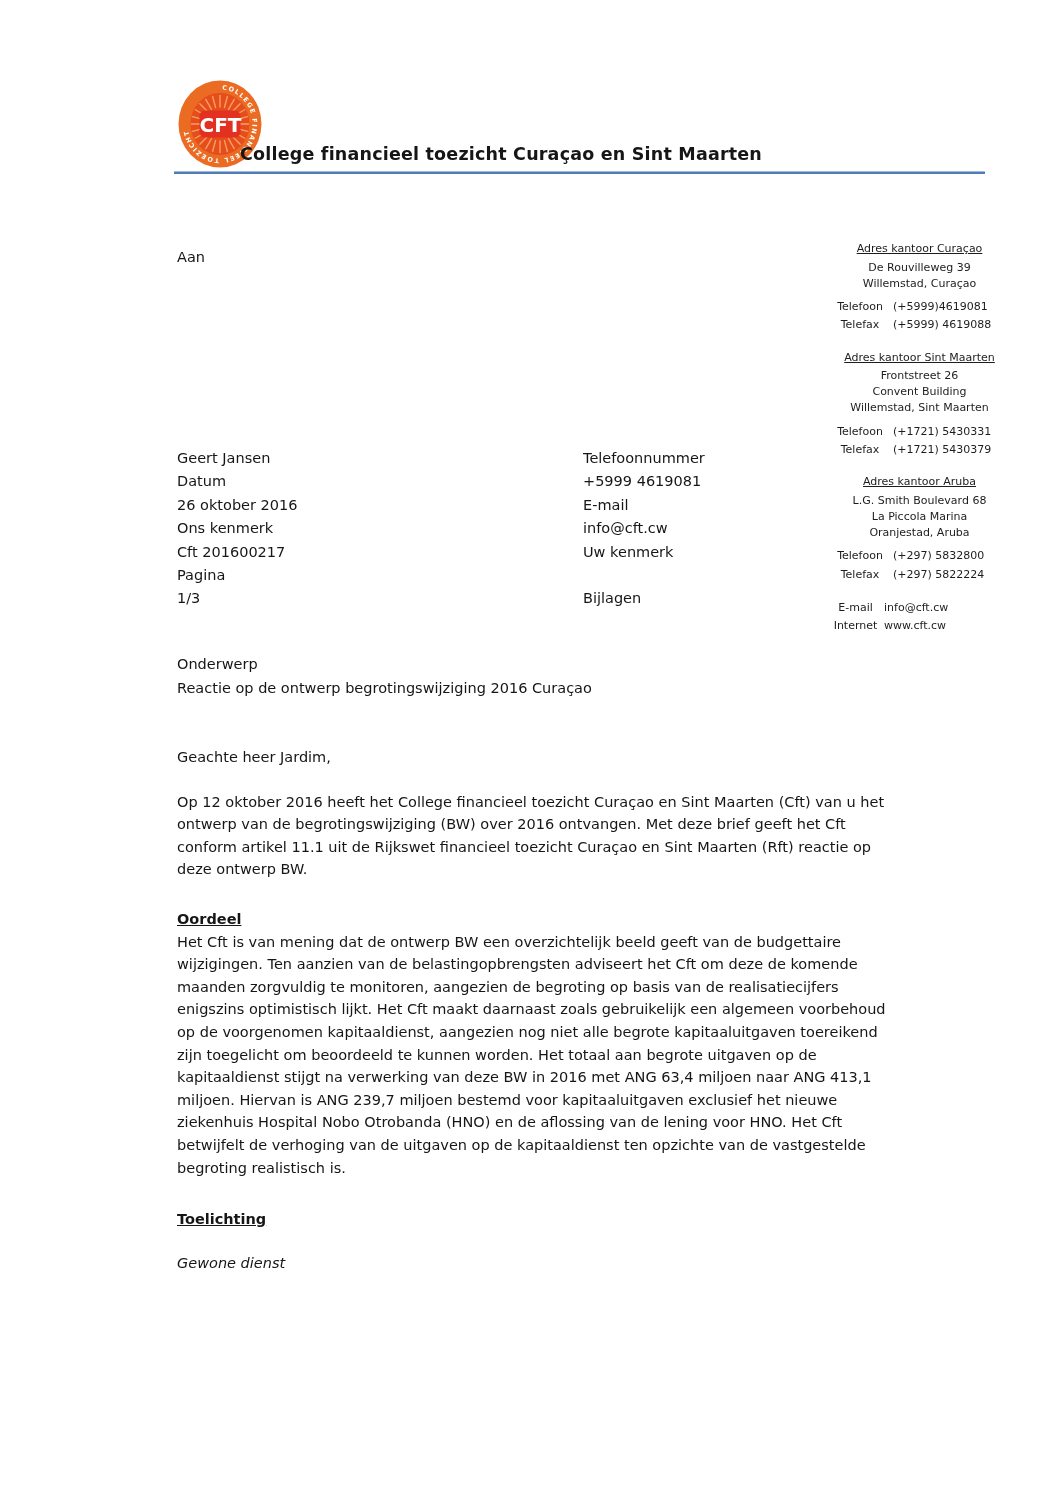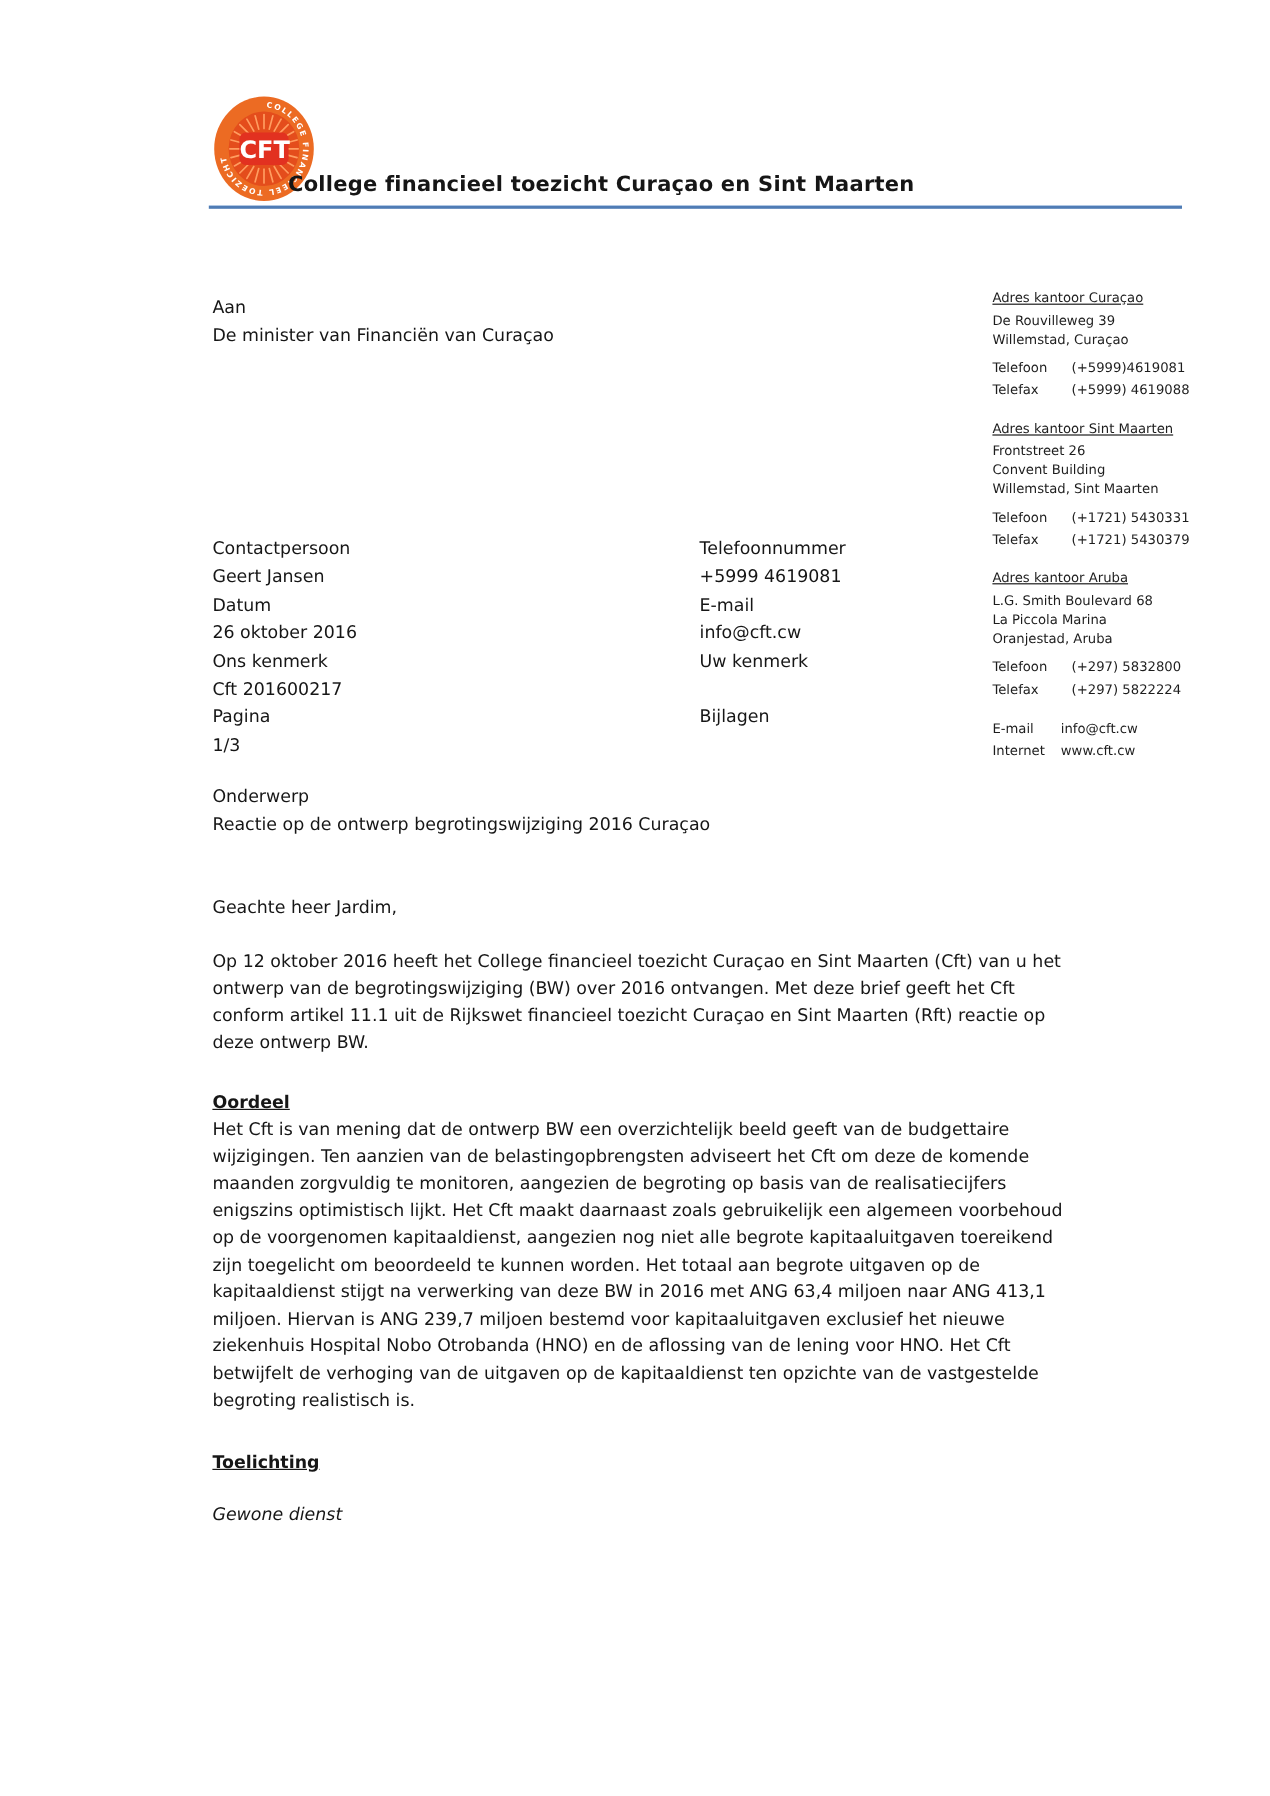--- a/index.html
+++ b/index.html
@@ -15,21 +15,21 @@
     position:absolute; left:240px; top:144px;
     font-size:17.5px; font-weight:bold; letter-spacing:.2px; white-space:nowrap;
   }
   .header-rule {
     position:absolute; left:174px; top:171px; width:811px; height:3px;
     background:linear-gradient(#9db9dd 0 35%, #4f7cb5 35% 100%);
   }
   
   .recipient { position:absolute; left:177px; top:246px; font-size:14.5px; line-height:23.4px; }
   
-  .sidebar { position:absolute; left:827px; top:241px; width:185px; font-size:11px; color:#1d1d1d; }
+  .sidebar { position:absolute; left:827px; top:241px; width:185px; font-size:11px; color:#1d1d1d;text-align:center; }
   .office { margin-bottom:15px; }
   .office-heading { text-decoration:underline; line-height:16.5px; margin-bottom:2px; white-space:nowrap; }
   .addr-line { line-height:16.2px; white-space:nowrap; }
   .phones { margin-top:6px; }
   .kv-row { display:flex; line-height:18.3px; white-space:nowrap; }
   .kv-row .lbl { width:66px; flex:0 0 auto; }
   .sb-footer { margin-top:13px; }
   .sb-footer .kv-row .lbl { width:57px; }
   
   .meta { position:absolute; left:177px; top:447px; font-size:14.5px; }
@@ -90,21 +90,20 @@
     <text font-size="6.4" font-weight="bold" fill="#ffffff" letter-spacing="1.3" font-family="&quot;DejaVu Sans&quot;,sans-serif">
       <textPath href="#ringPath" startOffset="2">COLLEGE FINANCIEEL TOEZICHT</textPath>
     </text>
   </svg>
 
   <div class="org-title">College financieel toezicht Curaçao en Sint Maarten</div>
   <div class="header-rule"></div>
 
   <div class="recipient">
     <div>Aan</div>
-    <div>De minister van Financiën van Curaçao</div>
   </div>
 
   <div class="sidebar">
 
     <div class="office">
       <div class="office-heading">Adres kantoor Curaçao</div>
       <div class="addr-line">De Rouvilleweg 39</div>
       <div class="addr-line">Willemstad, Curaçao</div>
       <div class="phones">
         <div class="kv-row">
@@ -159,21 +158,20 @@
       </div>
       <div class="kv-row">
         <span class="lbl">Internet</span>
         <span>www.cft.cw</span>
       </div>
     </div>
   </div>
 
   <div class="meta">
     <div class="meta-col c1">
-      <div class="meta-line">Contactpersoon</div>
       <div class="meta-line">Geert Jansen</div>
       <div class="meta-line">Datum</div>
       <div class="meta-line">26 oktober 2016</div>
       <div class="meta-line">Ons kenmerk</div>
       <div class="meta-line">Cft 201600217</div>
       <div class="meta-line">Pagina</div>
       <div class="meta-line">1/3</div>
     </div>
     <div class="meta-col c2">
       <div class="meta-line">Telefoonnummer</div>

